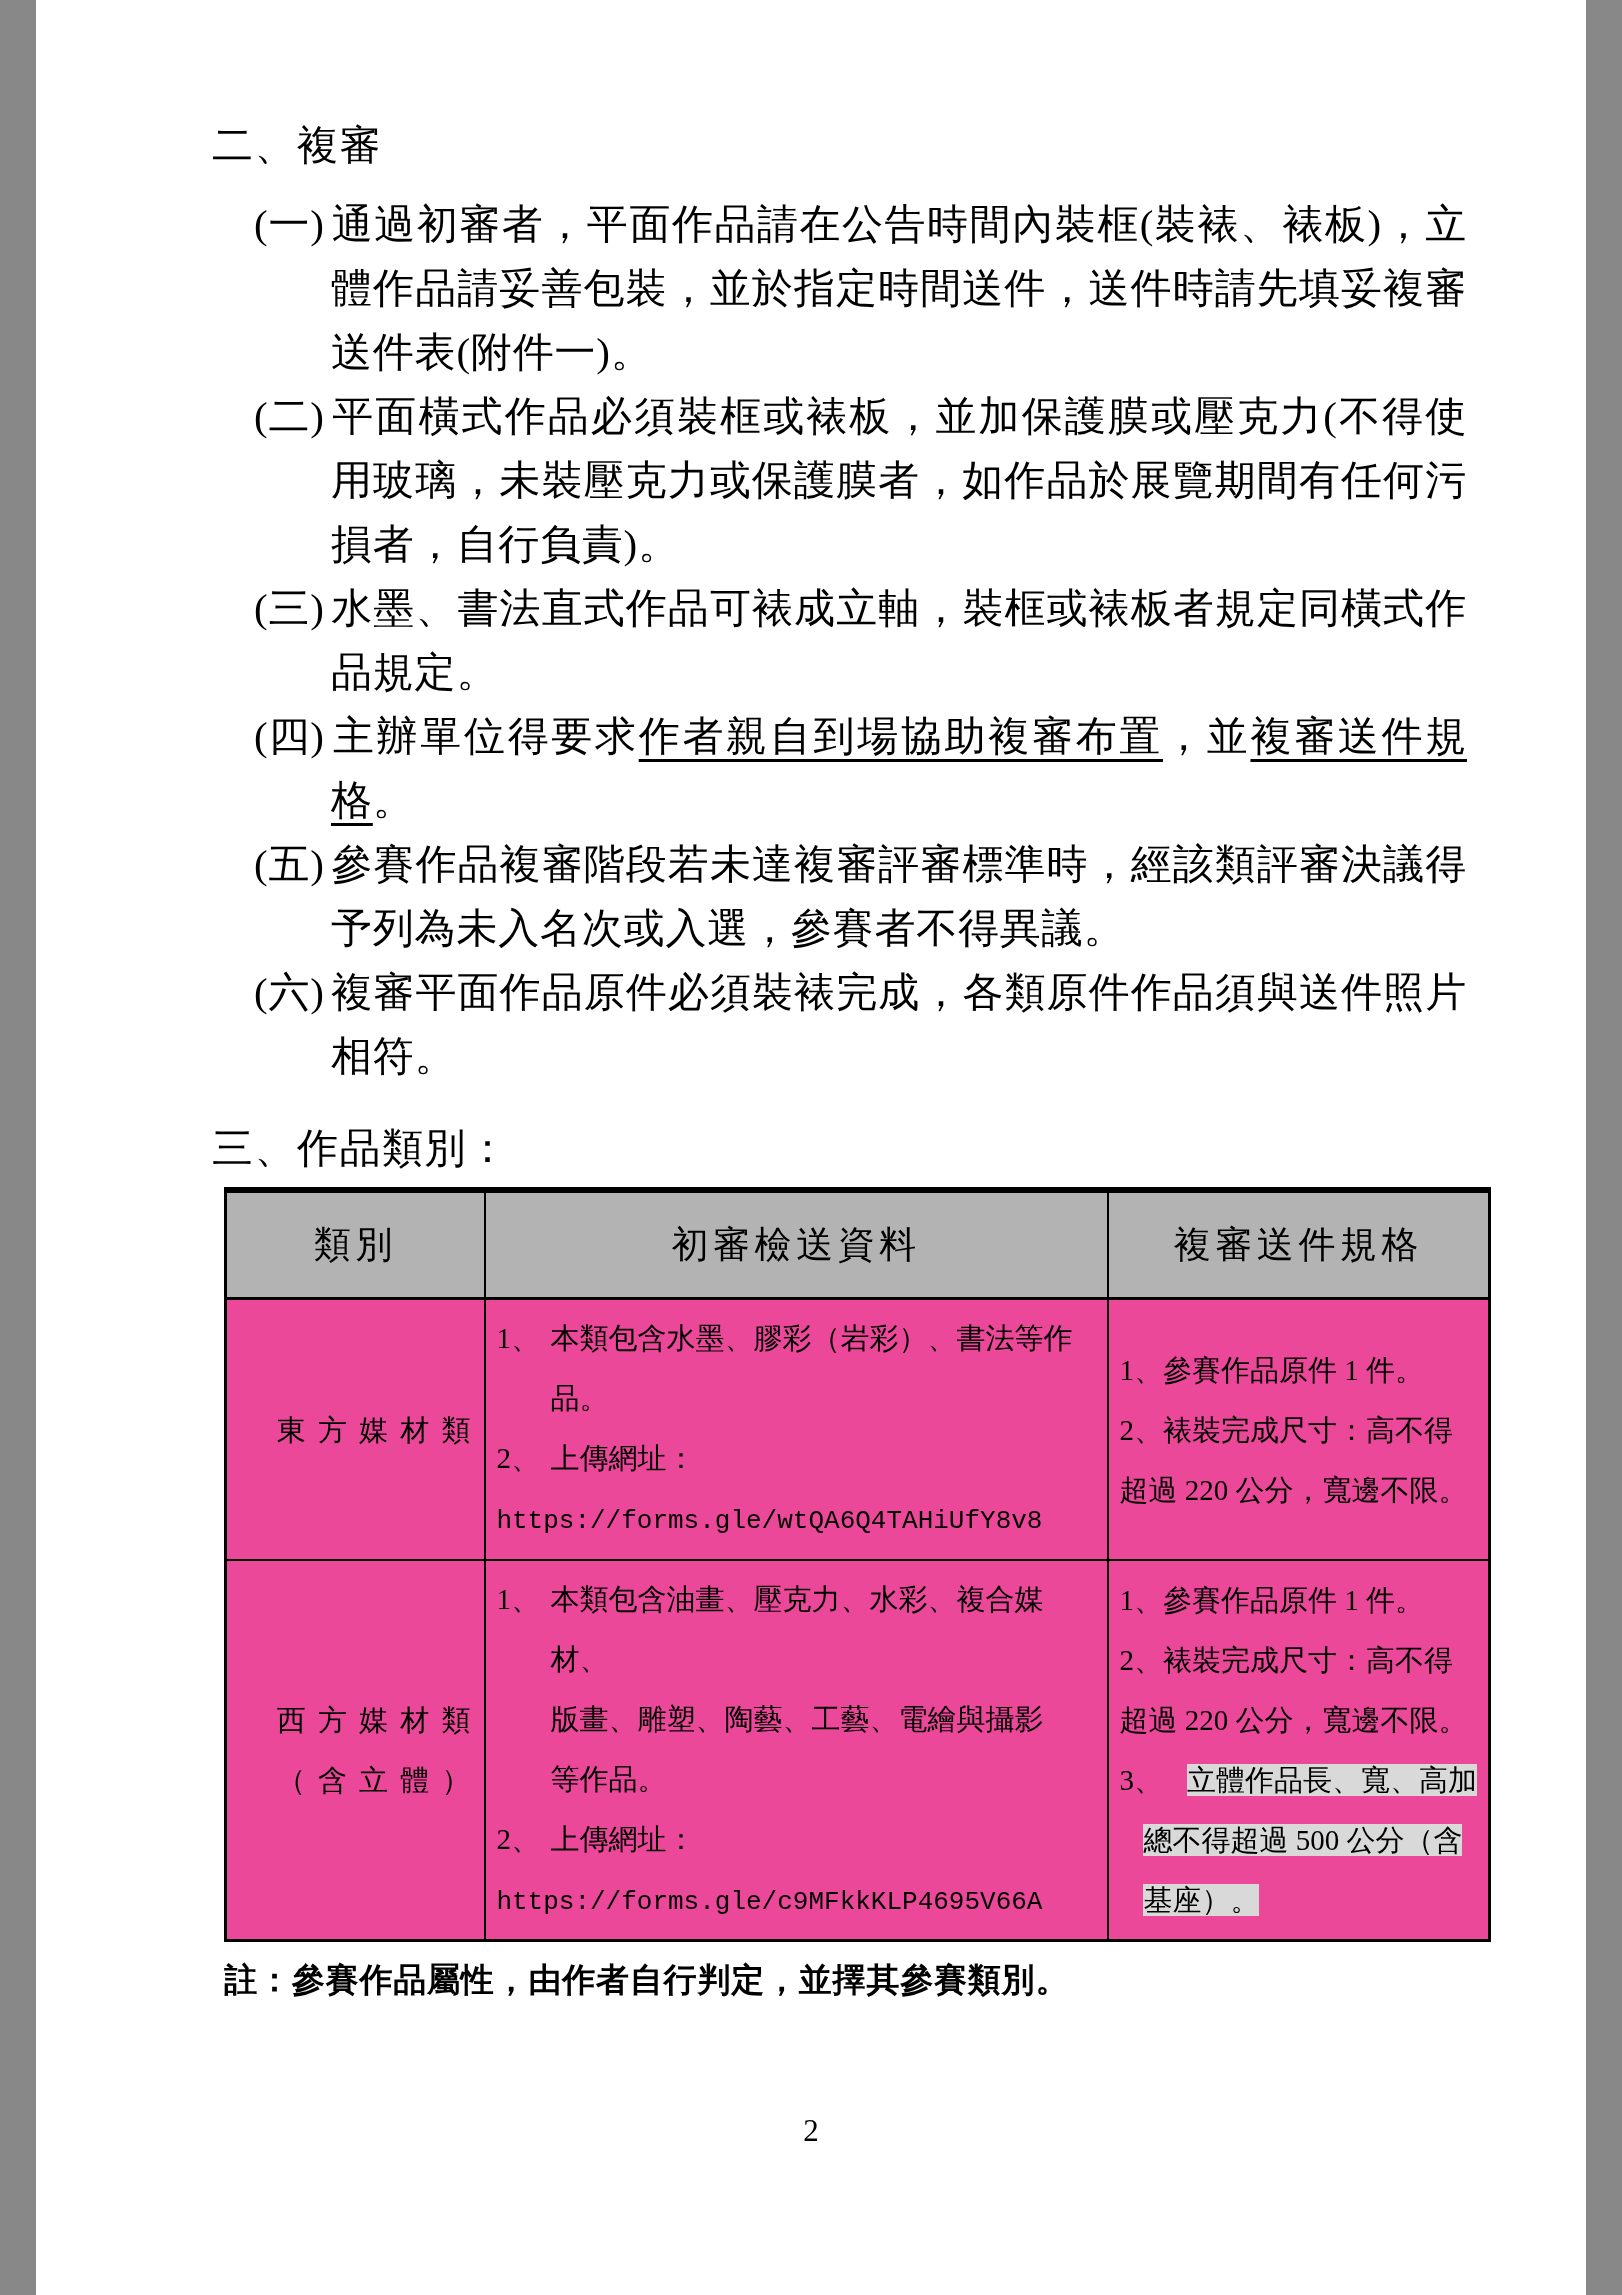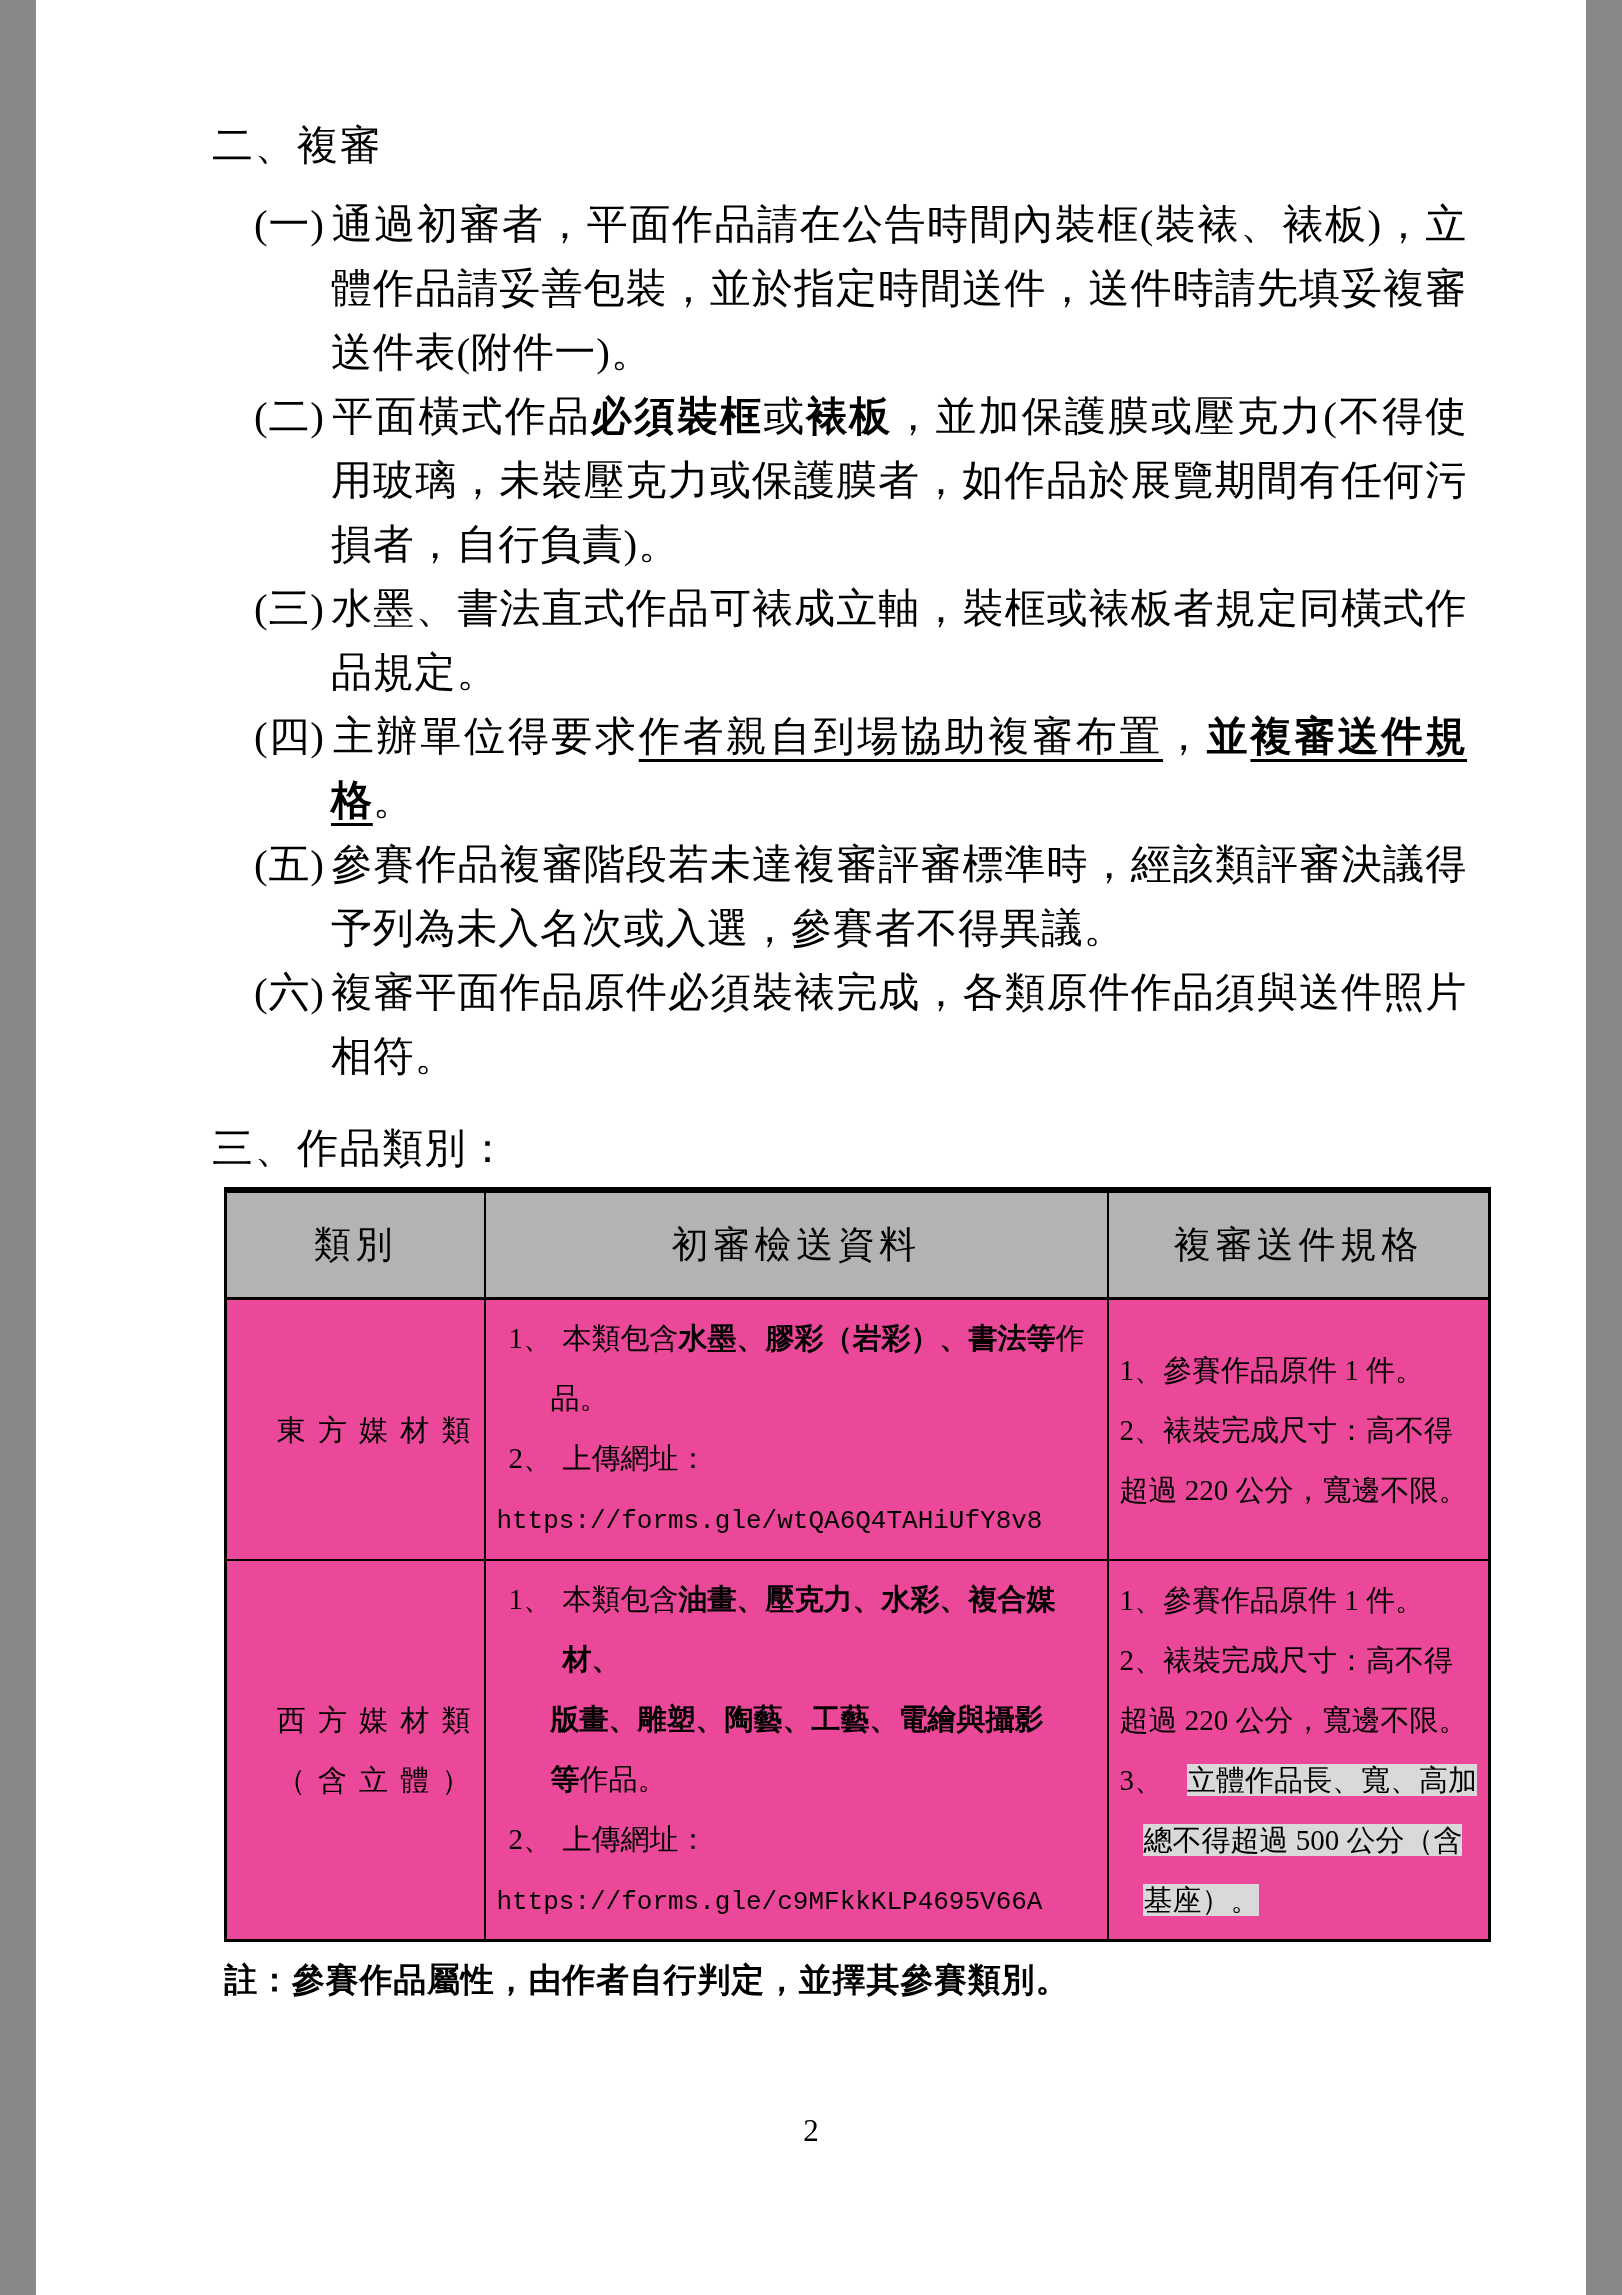--- a/index.html
+++ b/index.html
@@ -9,41 +9,41 @@
     margin:0 auto;overflow:hidden;
   }
   .content{padding:113px 119px 0 176px;}
   .sec-heading{font-size:41px;line-height:64px;font-weight:normal;letter-spacing:1.5px;}
   .doc-list{margin-left:42px;margin-top:15.3px;margin-bottom:21.4px;}
   .doc-item{
     font-size:41px;line-height:64px;text-align:justify;
     padding-left:77px;text-indent:-77px;letter-spacing:0.8px;
   }
   .doc-item .mark{display:inline-block;width:77px;text-indent:0;}
-  .b{font-weight:bold;}
+  .b{font-weight:normal;}
   .u{text-decoration:underline;text-decoration-thickness:3.1px;text-underline-offset:9.2px;}
   .h{background:#d9d9d9;margin-left:24px;}
   .mono{font-family:"Liberation Mono","DejaVu Sans Mono",monospace;font-size:26px;letter-spacing:0;}
   .cat-heading{margin-top:27.5px;}
   table.cat{
     border-collapse:collapse;table-layout:fixed;width:1264px;margin-left:12.2px;margin-top:7.7px;
     background:#ec4899;border:3.1px solid #000;border-top:6.9px solid #000;border-bottom:3.8px solid #000;
   }
   table.cat col.c1{width:259px;} table.cat col.c2{width:623px;} table.cat col.c3{width:382px;}
   table.cat th{
     height:102px;background:#b3b3b3;font-weight:normal;font-size:37px;
     letter-spacing:4.6px;border:2.3px solid #000;border-bottom:3.1px solid #000;text-align:center;
   }
   table.cat td{border:2.3px solid #000;vertical-align:middle;font-size:29px;line-height:60px;}
   tr.r1{height:260px;} tr.r2{height:360px;}
   td.catname{text-align:right;font-size:35px;letter-spacing:12.2px;line-height:70px;}
   td.mats{padding:7.7px 12.2px 7.7px 10.7px;}
   td.specs{padding:6.1px 9.2px 6.1px 10.7px;}
   .tline{text-align:left;}
-  .tline.hang{padding-left:54px;text-indent:-54px;margin-left:12px;}
+  .tline.hang{padding-left:54px;text-indent:-54px;}
   .tline.hang .mark{display:inline-block;width:54px;text-indent:0;}
   .tline.ind{padding-left:54px;}
   .note{font-size:33px;font-weight:bold;margin:15.3px 0 0 12.2px;letter-spacing:0.8px;}
   .pagenum{position:absolute;top:2113px;left:0;width:100%;text-align:center;font-size:31px;}
 </style>
 </head>
 <body>
 
 <div class="page">
   <div class="content">

